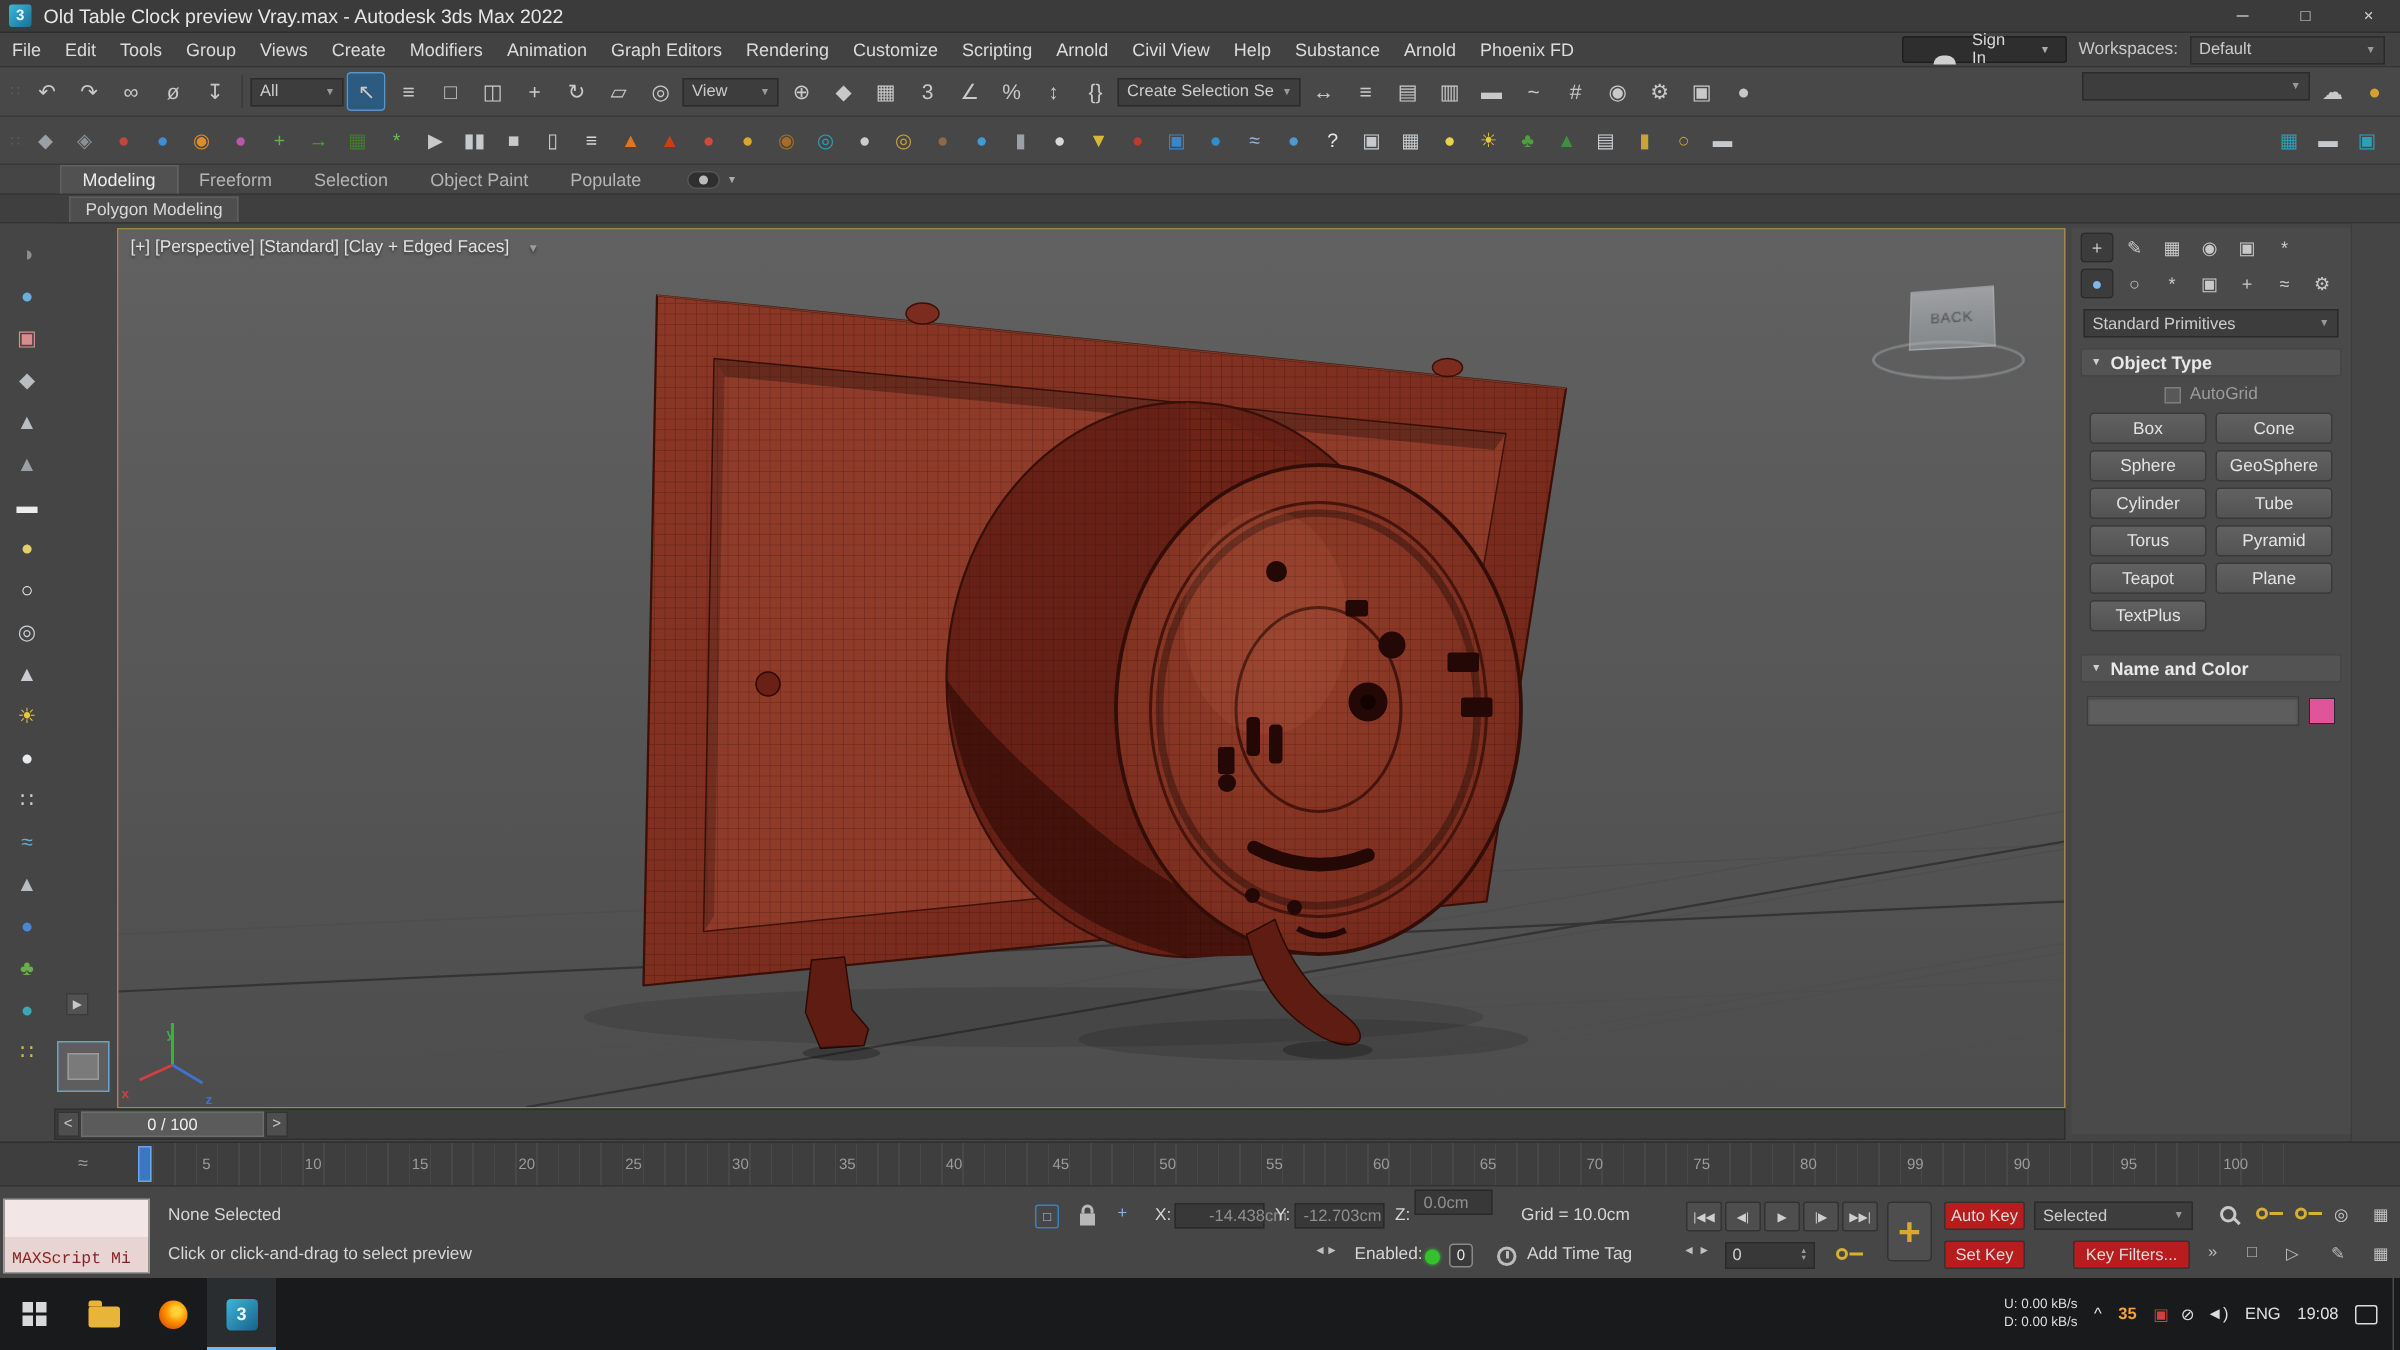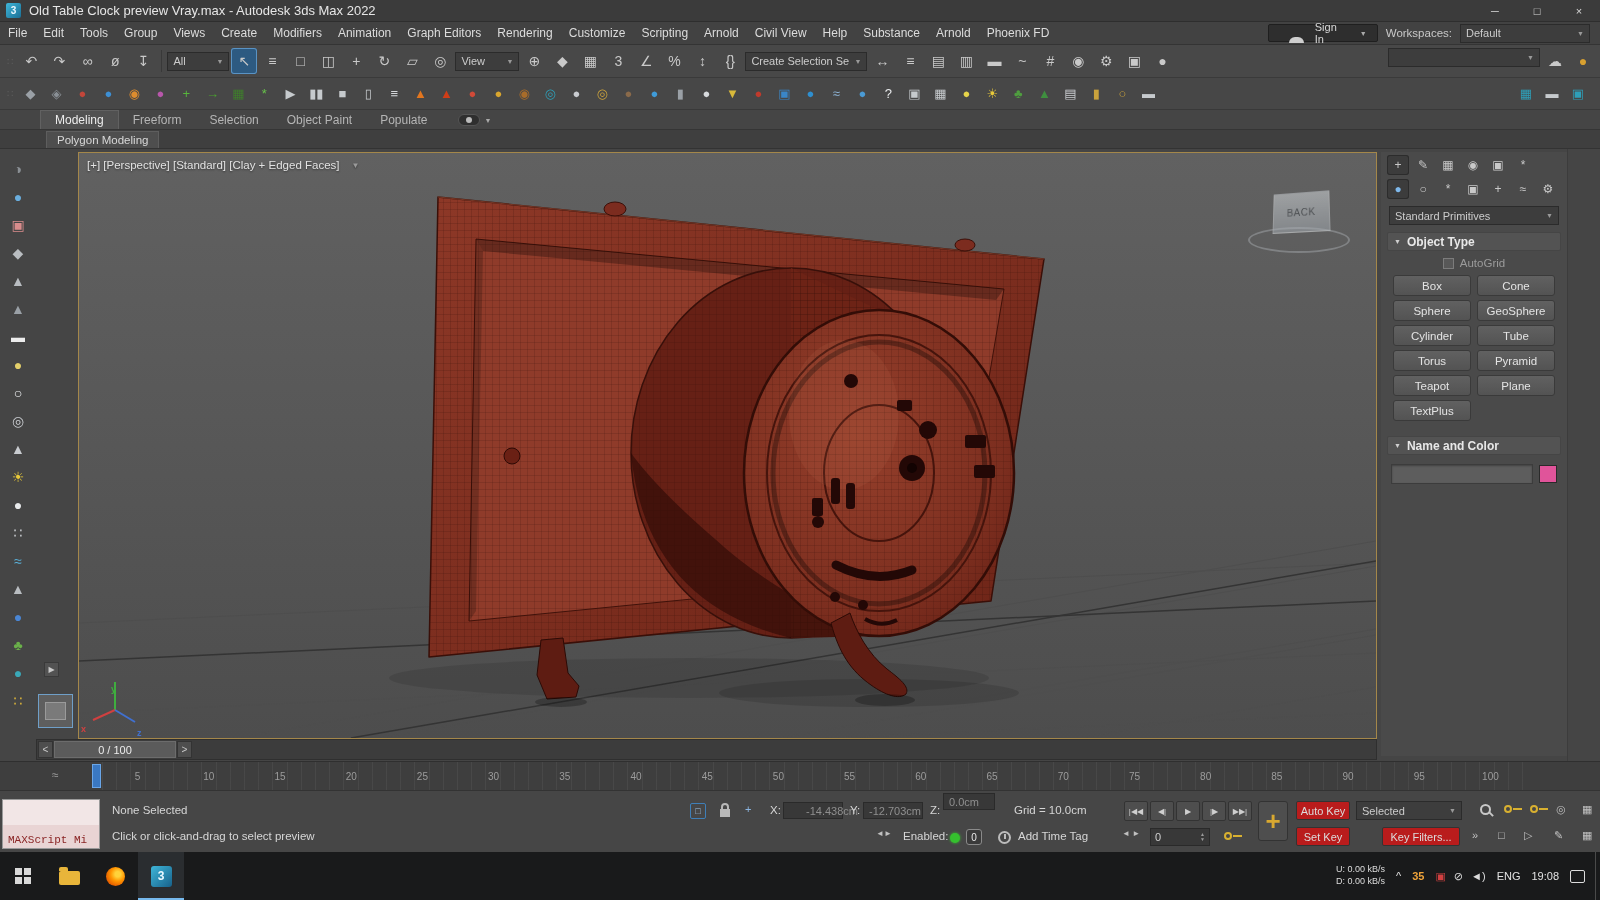--- a/index.html
+++ b/index.html
@@ -800,21 +800,21 @@
       <div class="tick" data-name="timeline-tick">
         <span>70</span>
       </div>
       <div class="tick" data-name="timeline-tick">
         <span>75</span>
       </div>
       <div class="tick" data-name="timeline-tick">
         <span>80</span>
       </div>
       <div class="tick" data-name="timeline-tick">
-        <span>85</span>
+        <span>99</span>
       </div>
       <div class="tick" data-name="timeline-tick">
         <span>90</span>
       </div>
       <div class="tick" data-name="timeline-tick">
         <span>95</span>
       </div>
       <div class="tick" data-name="timeline-tick">
         <span>100</span>
       </div>

